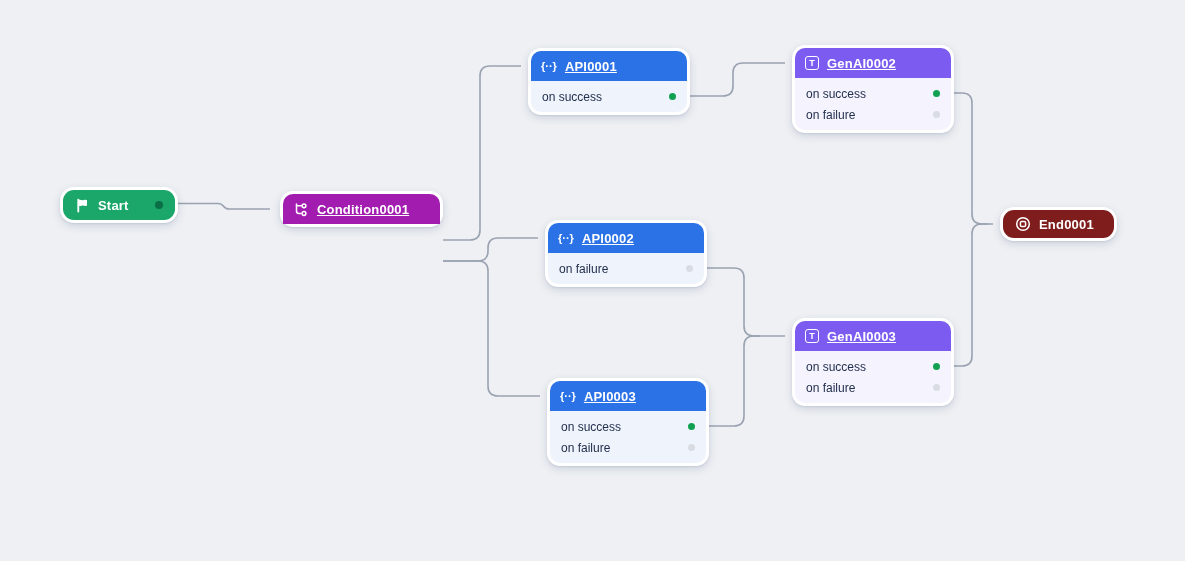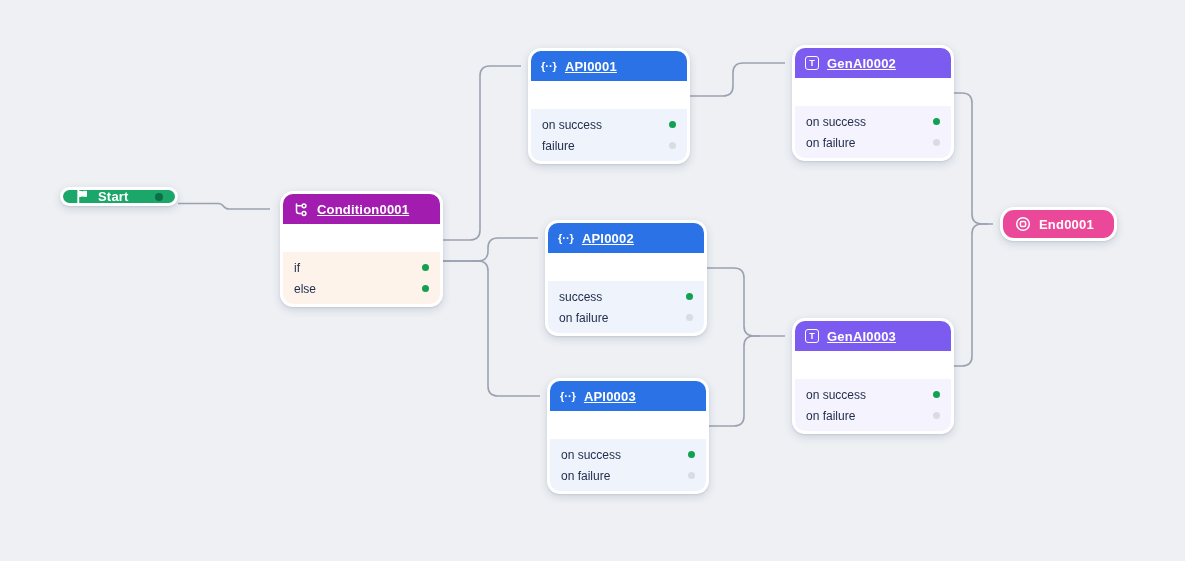--- a/index.html
+++ b/index.html
@@ -9,21 +9,21 @@
   #edges { position:absolute; left:0; top:0; width:1185px; height:561px; }
   #edges path { fill:none; stroke-width:1.6px; }
 
   .node { position:absolute; border-radius:14px; background:#fff;
           box-shadow:0 3px 8px rgba(40,60,110,.16), 0 1px 2px rgba(40,60,110,.10);
           padding:3px; cursor:grab; }
   .card { border-radius:13px; }
   .card .hdr { height:30px; border-radius:10px 10px 0 0; display:flex; align-items:center;
                padding:0 10px; color:#fff; }
   .card .hdr .ttl { font-size:13px; font-weight:700; letter-spacing:.2px;text-decoration:underline; }
-  .card .body { border-radius:0 0 10px 10px; padding:5px 0;margin-top:28px; }
+  .card .body { border-radius:0 0 10px 10px; padding:5px 0; }
   .row { height:21px; display:flex; align-items:center; justify-content:space-between;
          padding:0 11px; font-size:12px; color:#23304d; }
   .dot { width:7px; height:7px; border-radius:50%; display:inline-block; }
 
   .pill-inner { height:100%; border-radius:11px; display:flex; align-items:center;
                 padding:0 12px; color:#fff; }
   .pill-inner .ttl { font-size:13px; font-weight:700; letter-spacing:.2px; }
   .pill-dot { width:8px; height:8px; border-radius:50%; margin-left:auto; }
 
   .nico { display:inline-flex; align-items:center; justify-content:center; margin-right:8px; }
@@ -48,21 +48,21 @@
         <path d="M 443 261 H 478 Q 488 261 488 251 V 248 Q 488 238 498 238 H 538" stroke="#9aa2b2" marker-end="url(#arw)"></path>
         <path d="M 443 261 H 478 Q 488 261 488 271 V 386 Q 488 396 498 396 H 540" stroke="#9aa2b2" marker-end="url(#arw)"></path>
         <path d="M 690 96 H 723 Q 733 96 733 86 V 73 Q 733 63 743 63 H 785" stroke="#9aa2b2" marker-end="url(#arw)"></path>
         <path d="M 707 268 H 734 Q 744 268 744 278 V 326 Q 744 336 754 336 H 785" stroke="#9aa2b2" marker-end="url(#arw)"></path>
         <path d="M 709 426 H 734 Q 744 426 744 416 V 346 Q 744 336 754 336 H 760" stroke="#9aa2b2"></path>
         <path d="M 954 93 H 962 Q 972 93 972 103 V 214 Q 972 224 982 224 H 993" stroke="#9aa2b2" marker-end="url(#arw)"></path>
         <path d="M 954 366 H 962 Q 972 366 972 356 V 234 Q 972 224 982 224 H 988" stroke="#9aa2b2"></path>
       </g>
   </svg>
   <div id="nodes">
-      <div class="node" style="left: 60px; top: 187px; width: 118px; height: 19px;">
+      <div class="node" style="left: 60px; top: 187px; width: 118px; height: 36px;">
         <div class="pill-inner" style="background:#1ca76a">
           <span class="nico">
             <svg width="15" height="15" viewBox="0 0 16 16">
               <path d="M3.5 14.5 V 1.8" stroke="#fff" stroke-width="2" stroke-linecap="round" fill="none"></path>
               <path d="M3.5 2.2 C5.5 1.1 7 2.9 9.3 2.1 C11 1.5 12.2 1.9 12.8 2.2 L12.8 8.1 C10.8 9.2 9 7.5 6.4 8.4 C5.2 8.8 4.1 8.6 3.5 8.3 Z" fill="#fff"></path>
             </svg>
           </span>
           <span class="ttl">Start</span>
           <span class="pill-dot" style="background:#0a6e46"></span>
         </div>
@@ -72,61 +72,43 @@
           <span class="nico">
             <svg width="16" height="16" viewBox="0 0 16 16" fill="none" stroke="#fff" stroke-width="1.5" stroke-linecap="round">
               <path d="M3.5 3 V 10 A 2.5 2.5 0 0 0 6 12.5 H 7.8"></path>
               <path d="M3.5 4.8 H 8.2"></path>
               <circle cx="11" cy="4.8" r="1.9"></circle>
               <circle cx="11" cy="12.5" r="1.9"></circle>
             </svg>
           </span>
           <span class="ttl">Condition0001</span>
         </div>
-        <div class="body" style="background:#fdf3eb">
-          <div class="row">
-            <span>if</span>
-            <span class="dot" style="background:#12a151"></span>
-          </div>
-          <div class="row">
-            <span>else</span>
-            <span class="dot" style="background:#12a151"></span>
-          </div>
-        </div>
       </div>
       <div class="node card" style="left: 528px; top: 48px; width: 162px;">
         <div class="hdr" style="background:#2a72e5">
           <span class="nico">
             <span class="braces">{··}</span>
           </span>
           <span class="ttl">API0001</span>
         </div>
         <div class="body" style="background:#eef3fc">
           <div class="row">
             <span>on success</span>
             <span class="dot" style="background:#12a151"></span>
           </div>
-          <div class="row">
-            <span>failure</span>
-            <span class="dot" style="background:#d9dce2"></span>
-          </div>
         </div>
       </div>
       <div class="node card" style="left: 545px; top: 220px; width: 162px;">
         <div class="hdr" style="background:#2a72e5">
           <span class="nico">
             <span class="braces">{··}</span>
           </span>
           <span class="ttl">API0002</span>
         </div>
         <div class="body" style="background:#eef3fc">
-          <div class="row">
-            <span>success</span>
-            <span class="dot" style="background:#12a151"></span>
-          </div>
           <div class="row">
             <span>on failure</span>
             <span class="dot" style="background:#d9dce2"></span>
           </div>
         </div>
       </div>
       <div class="node card" style="left: 547px; top: 378px; width: 162px;">
         <div class="hdr" style="background:#2a72e5">
           <span class="nico">
             <span class="braces">{··}</span>
@@ -174,21 +156,21 @@
             <span>on success</span>
             <span class="dot" style="background:#12a151"></span>
           </div>
           <div class="row">
             <span>on failure</span>
             <span class="dot" style="background:#d9dce2"></span>
           </div>
         </div>
       </div>
       <div class="node" style="left: 1000px; top: 207px; width: 117px; height: 34px;">
-        <div class="pill-inner" style="background:#ec4899">
+        <div class="pill-inner" style="background:#7f1d1d">
           <span class="nico">
             <svg width="16" height="16" viewBox="0 0 16 16" fill="none" stroke="#fff" stroke-width="1.5">
               <circle cx="8" cy="8" r="6.3"></circle>
               <rect x="5.4" y="5.4" width="5.2" height="5.2" rx="1.4"></rect>
             </svg>
           </span>
           <span class="ttl">End0001</span>
         </div>
       </div>
     </div>

